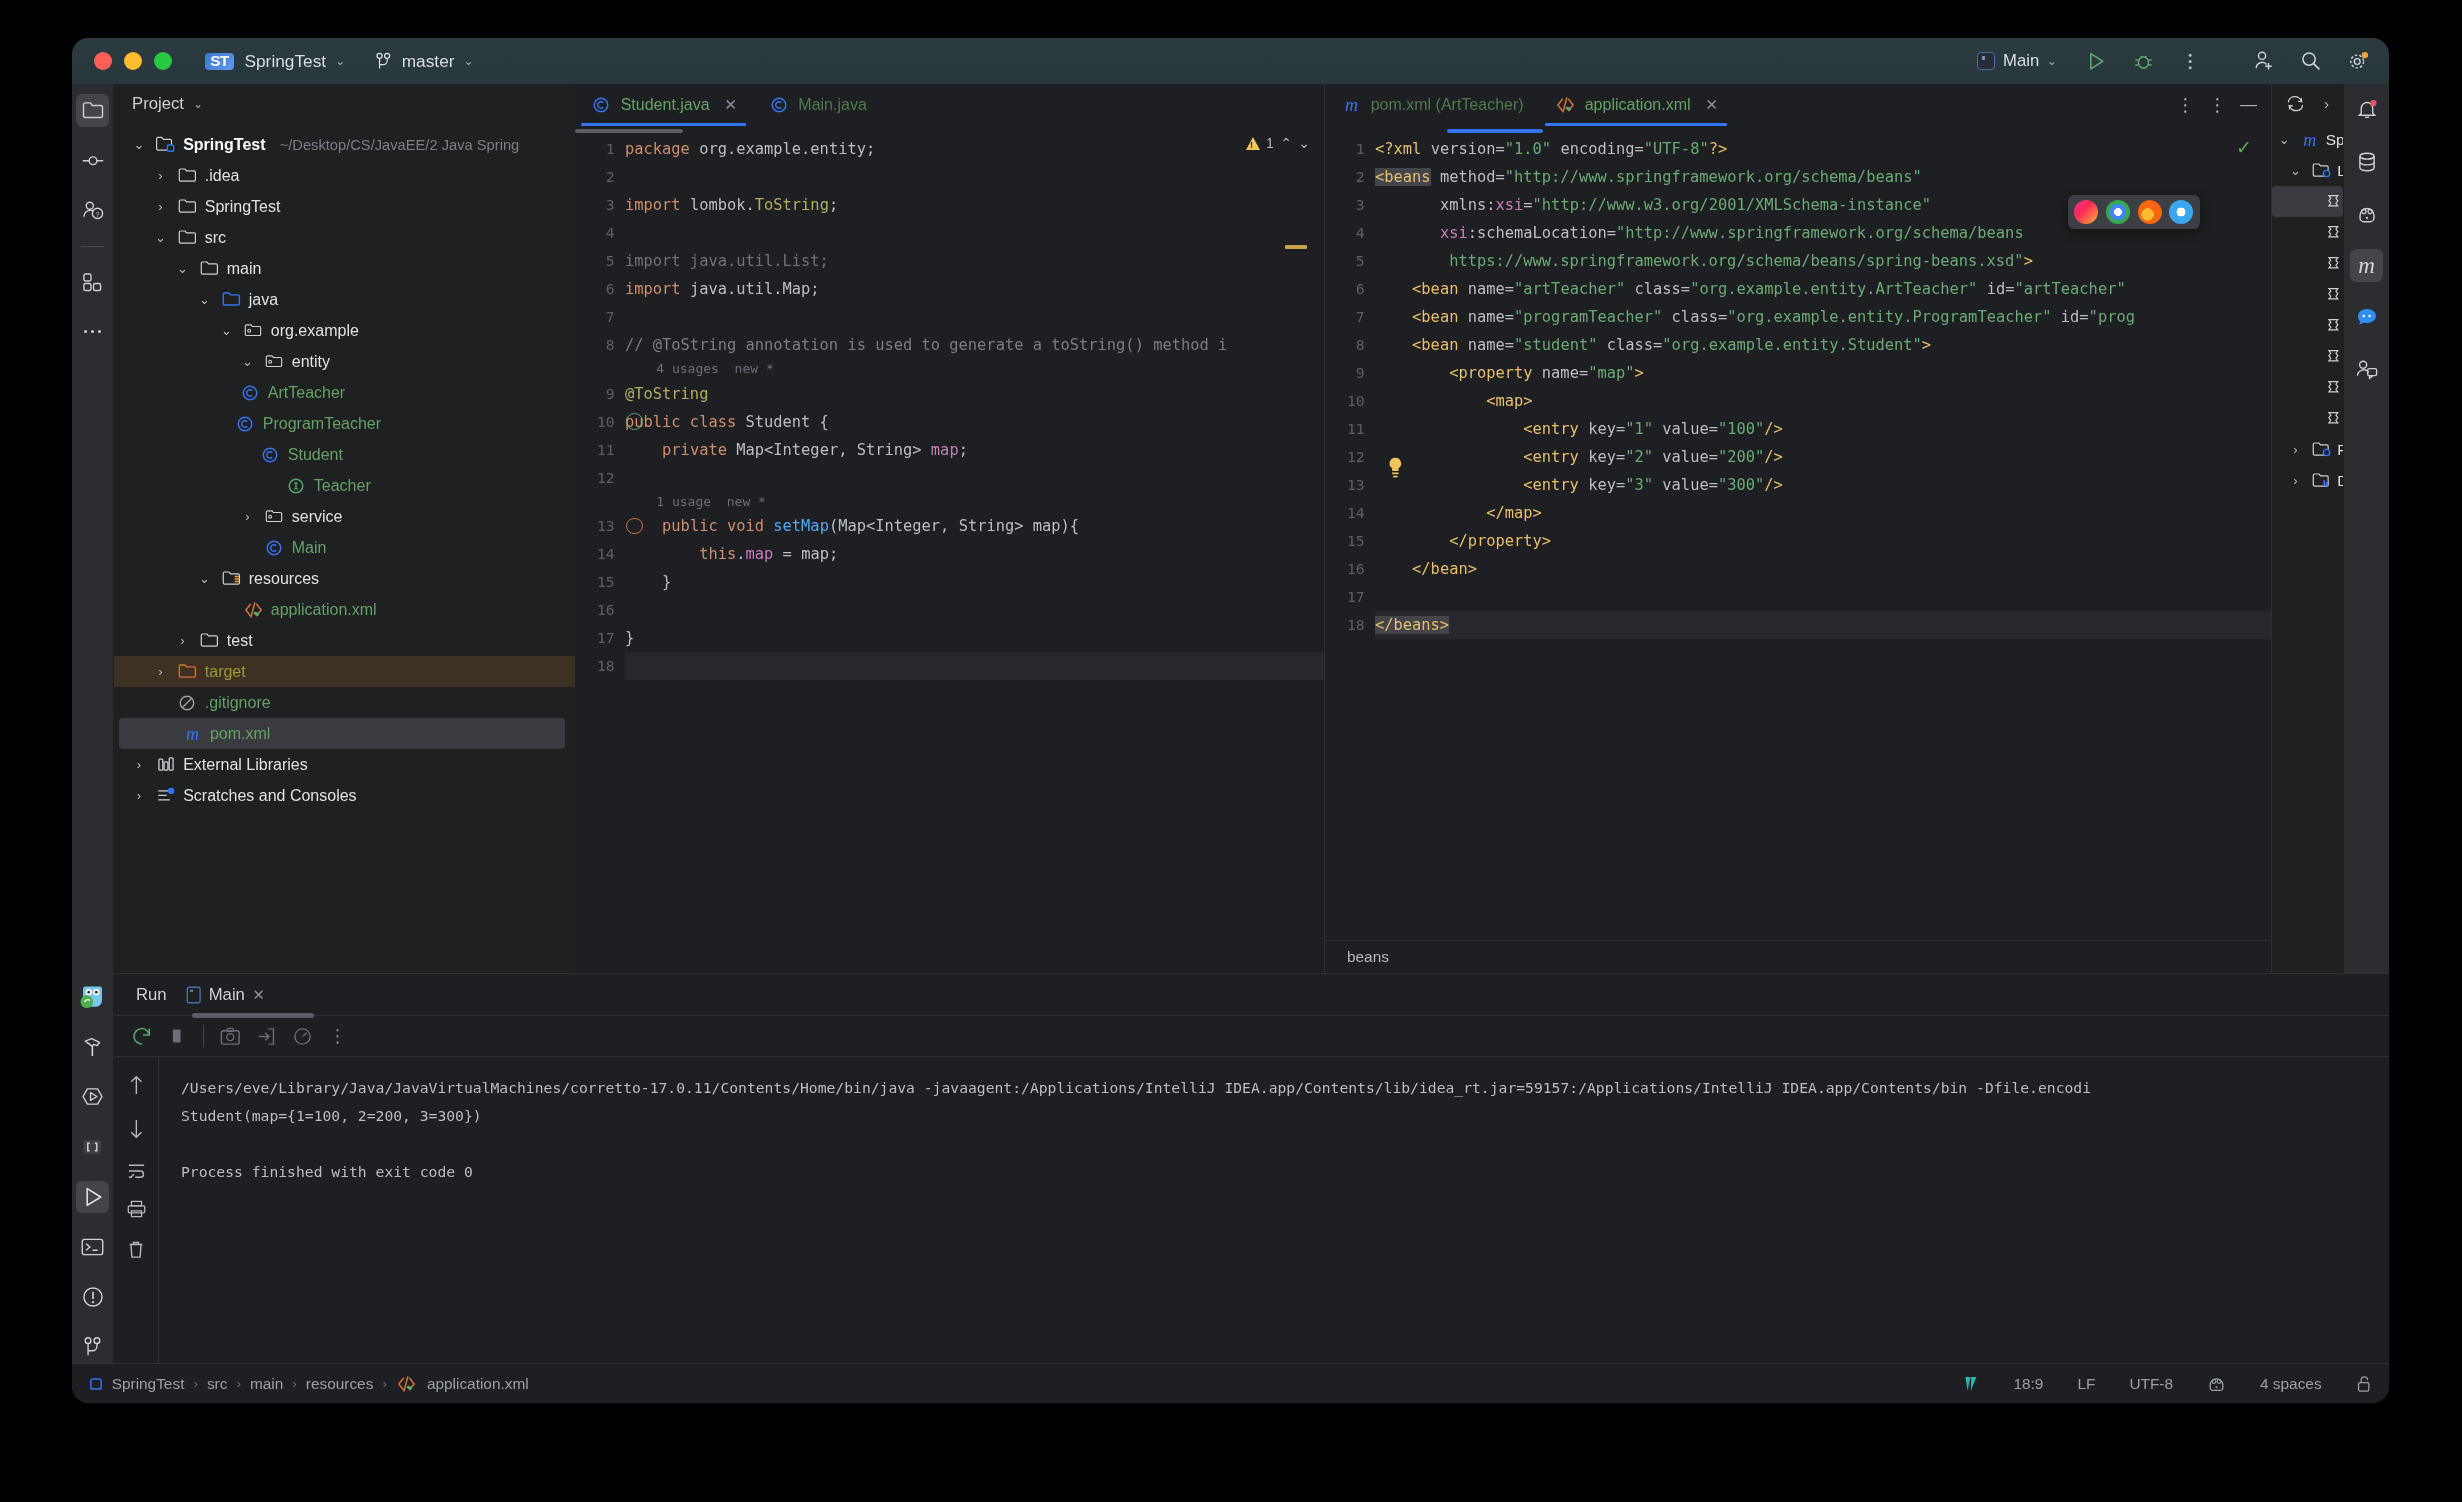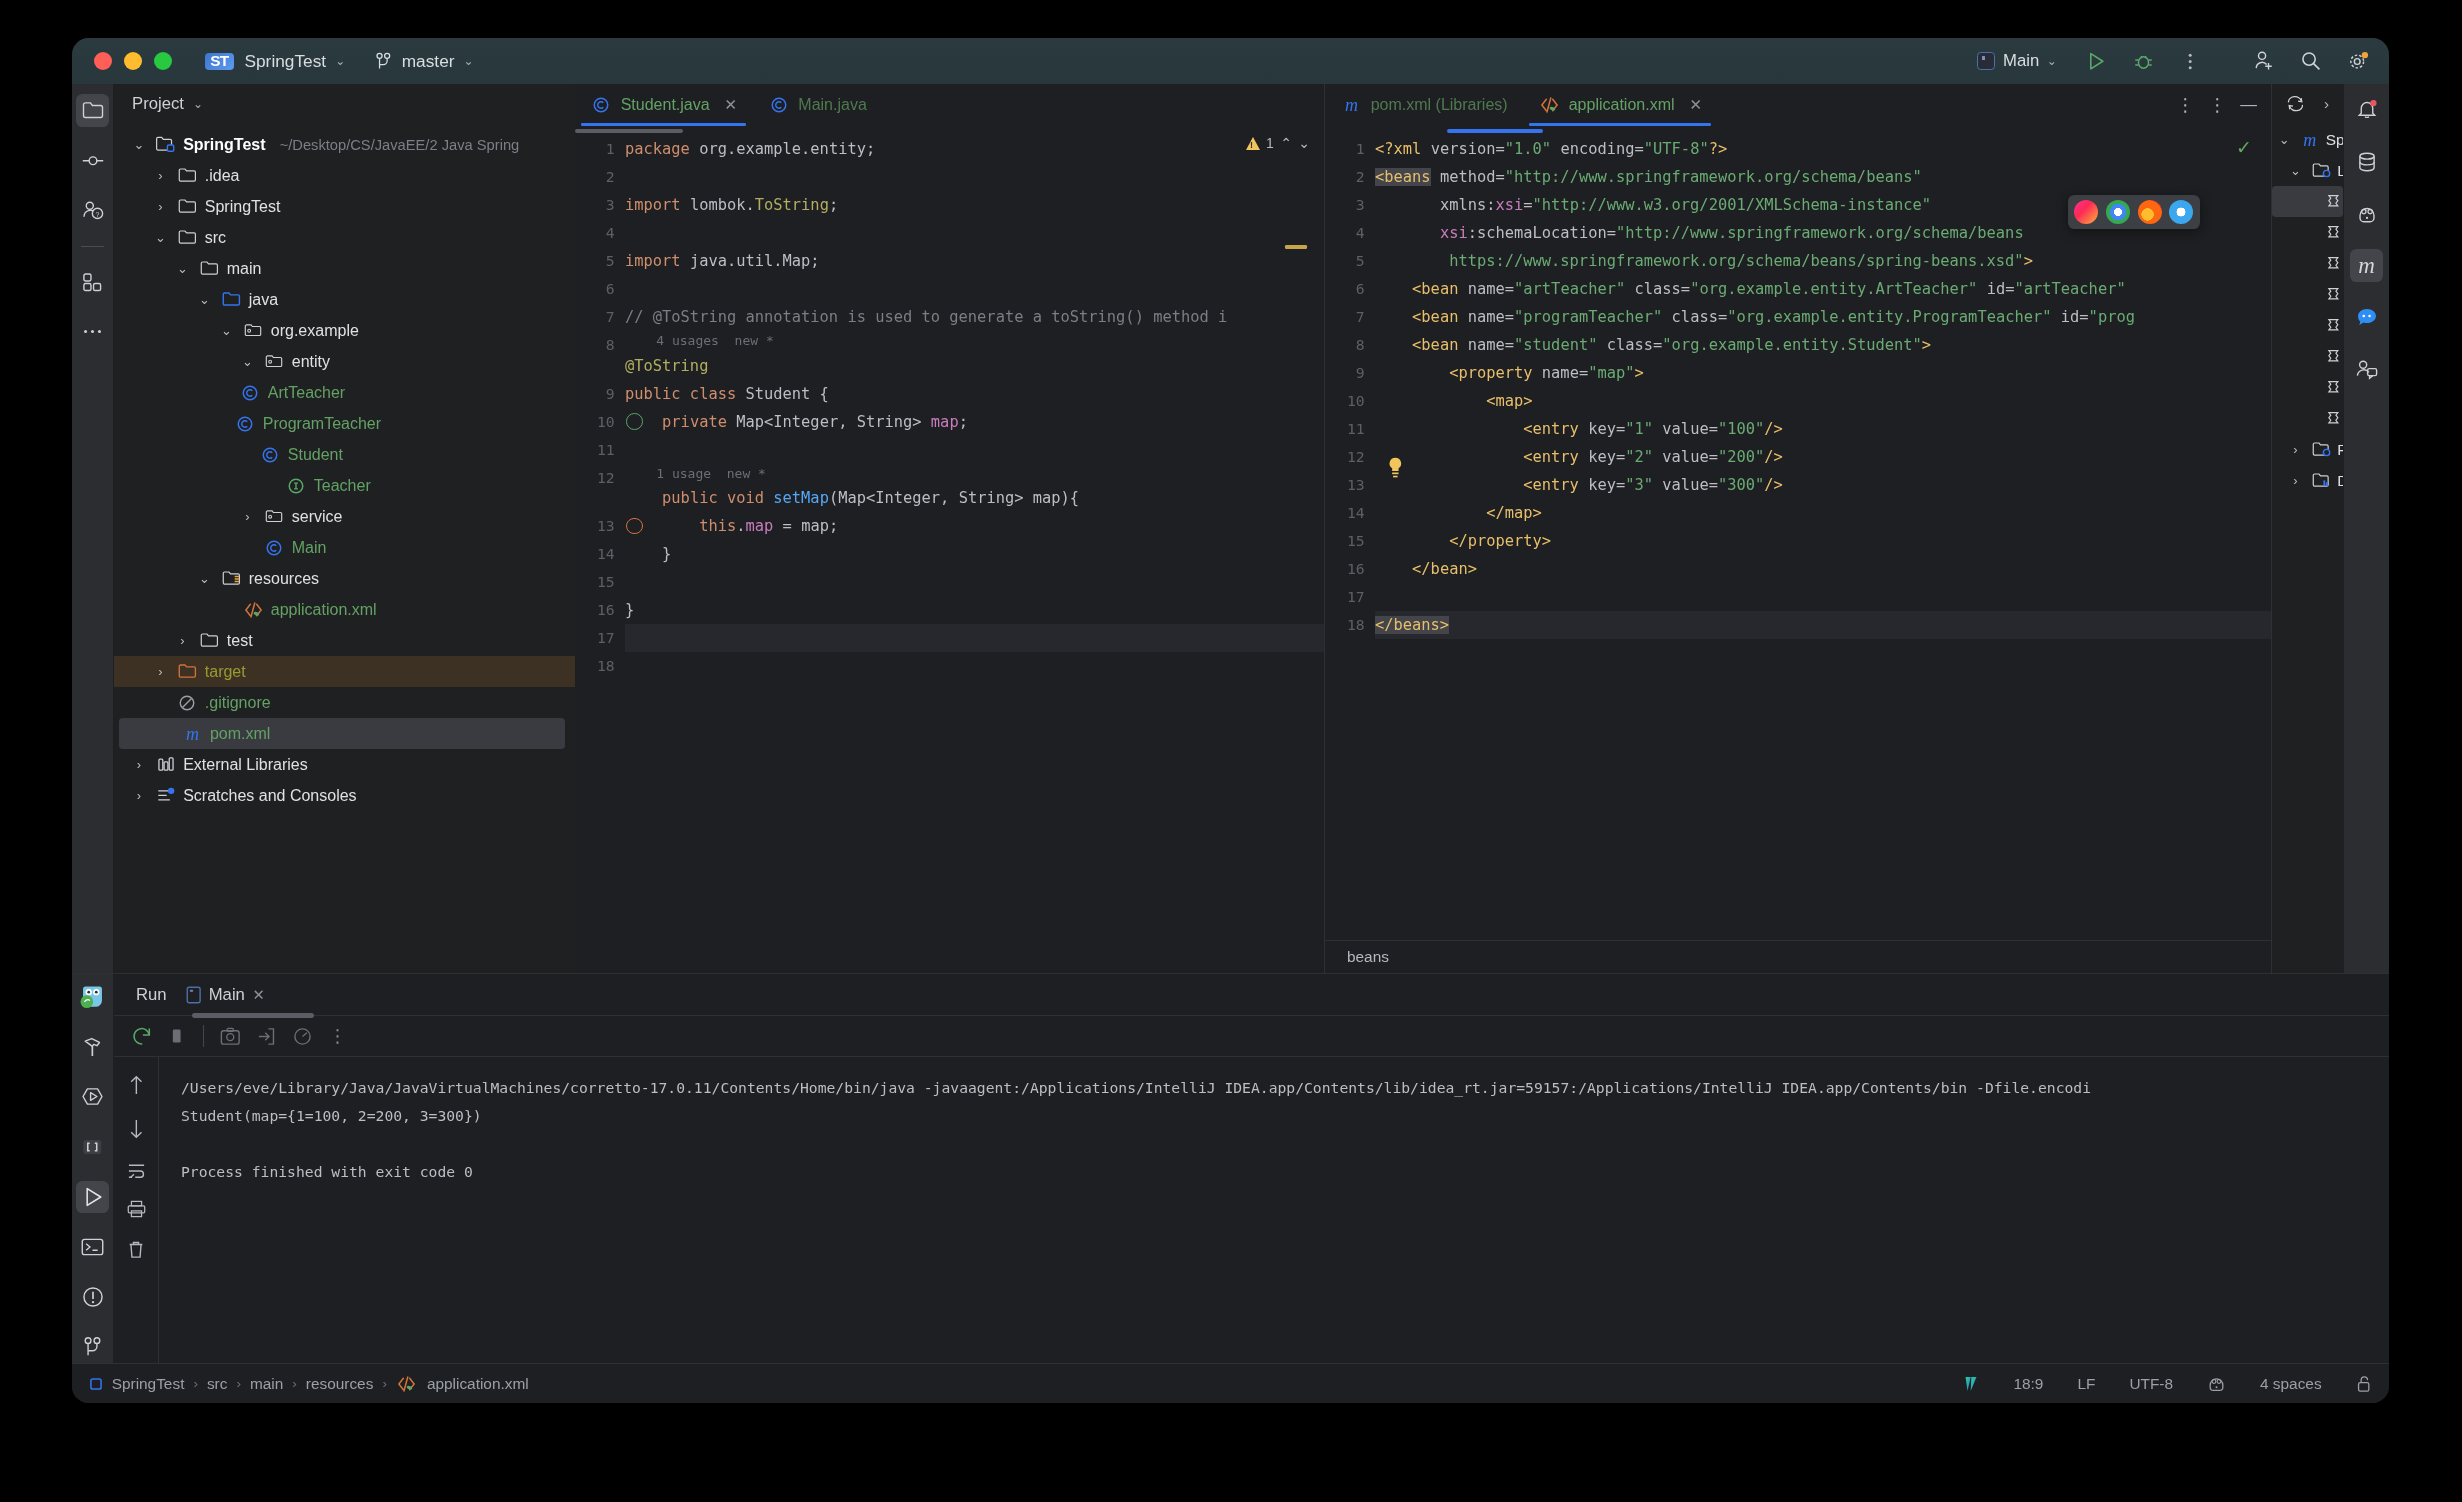--- a/index.html
+++ b/index.html
@@ -549,20 +549,21 @@
               <div>15</div>
               <div>16</div>
               <div>17</div>
               <div>18</div>
             </div>
           <div class="codecol" id="lcode">
               <div class="cl"><span class="kw">package</span> <span class="txt">org.example.entity;</span></div>
               <div class="cl">&nbsp;</div>
               <div class="cl"><span class="kw">import</span> <span class="txt">lombok.</span><span class="ann">ToString</span><span class="txt">;</span></div>
               <div class="cl">&nbsp;</div>
+              <div class="cl"><span class="dim">import java.util.List;</span></div>
               <div class="cl"><span class="kw">import</span> <span class="txt">java.util.Map;</span></div>
               <div class="cl">&nbsp;</div>
               <div class="cl"><span class="cmt">// @ToString annotation is used to generate a toString() method i</span></div>
               <div class="hint">    4 usages  new *</div>
               <div class="cl"><span class="ann">@ToString</span></div>
               <div class="cl"><span class="kw">public class</span> <span class="txt">Student {</span></div>
               <div class="cl">    <span class="kw">private</span> <span class="typ">Map&lt;Integer, String&gt;</span> <span class="fld">map</span><span class="txt">;</span></div>
               <div class="cl">&nbsp;</div>
               <div class="hint">    1 usage  new *</div>
               <div class="cl">    <span class="kw">public void</span> <span class="mth">setMap</span><span class="txt">(Map&lt;Integer, String&gt; map){</span></div>
@@ -581,21 +582,21 @@
           <div style="position:absolute;right:16.7px;top:119px;width:22px;height:3.8px;background:#c9a54a;border-radius:1.3px;"></div>
         </div>
       </div>
 
       <div class="edpane right">
         <div class="tabbar" id="rtabs">
           <div class="etab dim">
               <span class="ticon">
                 <span style="color:#3574f0;font-size:18px;font-style:italic;font-family:'Liberation Serif',serif;line-height:1;">m</span>
               </span>
-              <span>pom.xml (Libraries)</span>
+              <span>pom.xml (ArtTeacher)</span>
             </div>
             <div class="etab active">
               <span class="ticon">
                 <svg width="19" height="18" viewBox="0 0 30 28">
                   <path d="M10 5 L3 14 l7 9 M20 5 l7 9 l-7 9" fill="none" stroke="#d2733a" stroke-width="2.4" stroke-linecap="round"></path>
                   <path d="M17 3 L11 25" stroke="#d2733a" stroke-width="2.4" stroke-linecap="round"></path>
                   <path d="M16 17 a6 6 0 0 1 8 5 a7 7 0 0 1-9-3z" fill="#59a869"></path>
                 </svg>
               </span>
               <span>application.xml</span>

